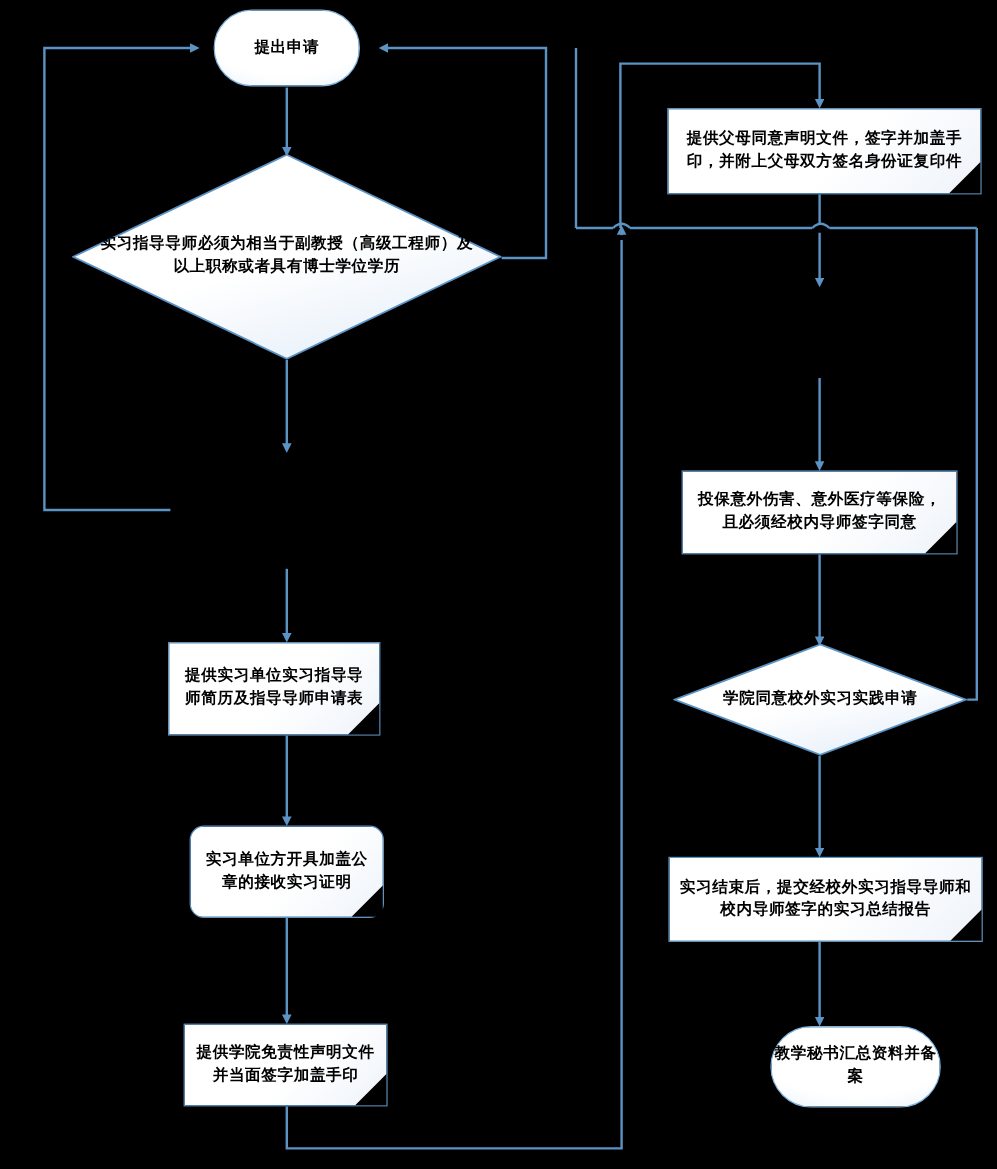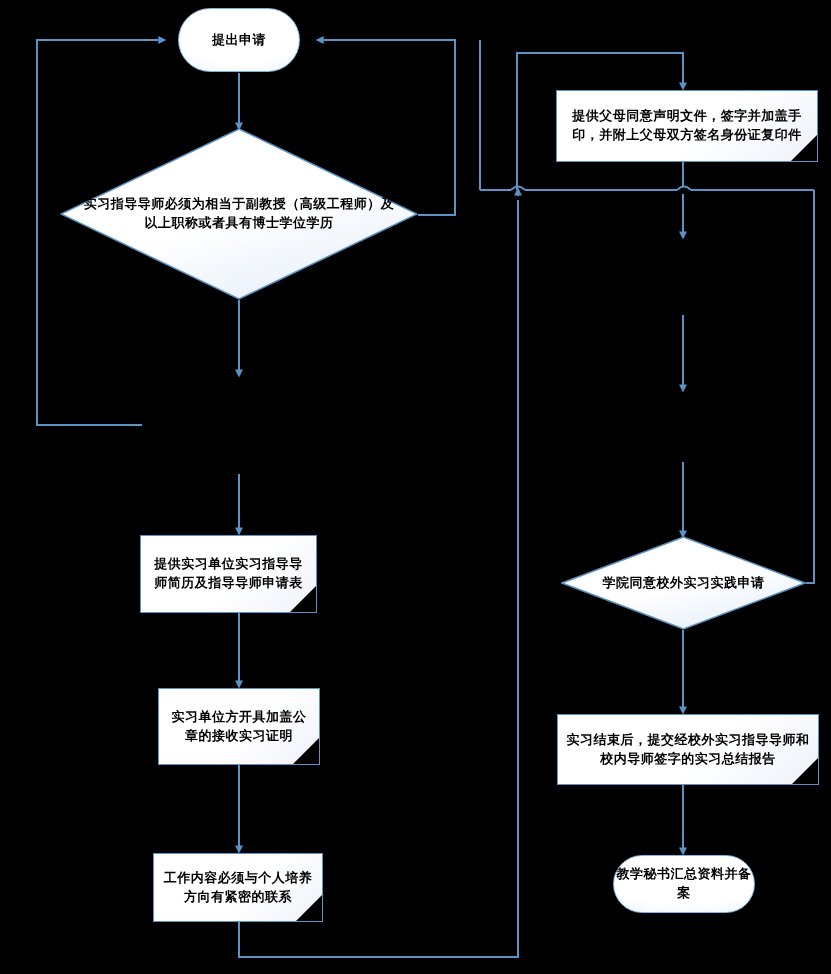--- a/index.html
+++ b/index.html
@@ -96,46 +96,50 @@
     </svg>
     <span class="txt" style="max-width:320px;">实习指导导师必须为相当于副教授（高级工程师）及以上职称或者具有博士学位学历</span>
   </div>
 
 
   <div class="node box f13" style="left:140px;top:535px;width:177px;height:78px;">
     <span class="fold"></span>
     <span class="txt">提供实习单位实习指导导师简历及指导导师申请表</span>
   </div>
 
-  <div class="node box f13" style="left:158px;top:688px;width:162px;height:77px;">
+  <div class="node box f13" style="left:158px;top:688px;width:162px;height:77px;border-radius:12px;">
     <span class="fold"></span>
     <span class="txt">实习单位方开具加盖公章的接收实习证明</span>
   </div>
 
   <div class="node box f13" style="left:153px;top:853px;width:170px;height:69px;">
     <span class="fold"></span>
-    <span class="txt">工作内容必须与个人培养方向有紧密的联系</span>
+    <span class="txt">提供学院免责性声明文件并当面签字加盖手印</span>
   </div>
 
   <div class="node box f13" style="left:556px;top:90px;width:262px;height:72px;">
     <span class="fold"></span>
     <span class="txt">提供父母同意声明文件，签字并加盖手印，并附上父母双方签名身份证复印件</span>
   </div>
 
 
+  <div class="node box f13" style="left:568px;top:392px;width:230px;height:70px;">
+    <span class="fold"></span>
+    <span class="txt">投保意外伤害、意外医疗等保险，且必须经校内导师签字同意</span>
+  </div>
 
   <div class="node box f13" style="left:557px;top:714px;width:262px;height:71px;">
     <span class="fold"></span>
     <span class="txt">实习结束后，提交经校外实习指导导师和校内导师签字的实习总结报告</span>
   </div>
 
   <div class="node dia f13" style="left:561px;top:536px;width:245px;height:94px;">
     <svg width="245" height="94" viewBox="0 0 245 94">
       <polygon points="122.5,1 244,47 122.5,93 1,47" fill="url(#dg)" stroke="#5a93c4" stroke-width="1.5"></polygon>
     </svg>
     <span class="txt" style="max-width:196px;">学院同意校外实习实践申请</span>
   </div>
 
-  <div class="node term f13" style="left:613px;top:855px;width:142px;height:58px;">
+  <div class="node term f13" style="left:642px;top:855px;width:142px;height:68px;">
     <span class="txt">教学秘书汇总资料并备案</span>
   </div>
 
 </div>
 
 </body></html>

